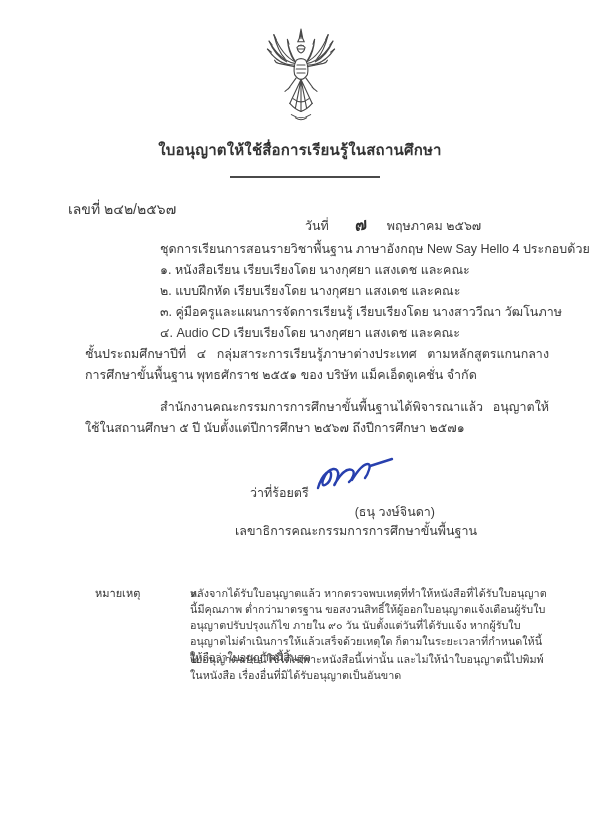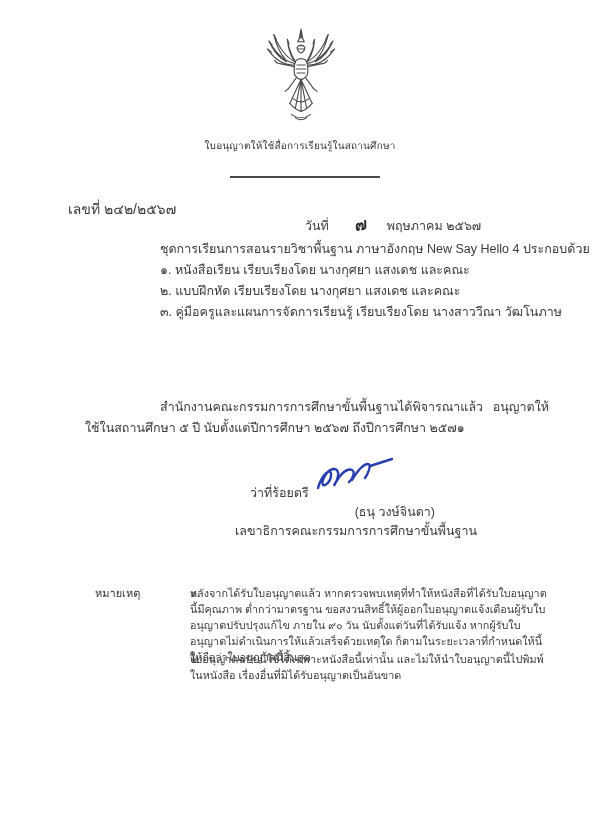--- a/index.html
+++ b/index.html
@@ -5,21 +5,21 @@
   html,body{margin:0;padding:0;background:#e8e8e8;}
   .page{
     position:relative;width:600px;height:837px;margin:0 auto;
     background:#ffffff;overflow:hidden;
     font-family:"Liberation Sans","DejaVu Sans",sans-serif;
     color:#3b3b3b;
   }
   .emblem{position:absolute;left:261px;top:28px;width:80px;height:98px;}
   .doc-title{
     position:absolute;left:0;top:138px;width:600px;text-align:center;
-    font-size:10px;font-weight:normal;color:#333;letter-spacing:.2px;
+    font-size:15px;font-weight:bold;color:#333;letter-spacing:.2px;
   }
   .title-rule{position:absolute;left:230px;top:176px;width:150px;height:2px;background:#4a4a4a;}
   .doc-number{position:absolute;left:68px;top:198px;font-size:14px;}
   .doc-date{position:absolute;left:305px;top:212px;font-size:12.5px;}
   .doc-date .label{margin-right:23px;text-align:center;}
   .handwritten-day{
     display:inline-block;margin-right:16px;font-size:16px;color:#2e2e2e;
     transform:rotate(-10deg) skewX(-8deg);font-weight:bold;
   }
   .body-block{position:absolute;left:160px;top:239px;width:400px;font-size:12.5px;line-height:21px;}
@@ -93,22 +93,24 @@
     <span class="label">วันที่</span>
     <span class="handwritten-day">๗</span>
     <span>พฤษภาคม ๒๕๖๗</span>
   </div>
 
   <div class="body-block">
     <div>ชุดการเรียนการสอนรายวิชาพื้นฐาน ภาษาอังกฤษ New Say Hello 4 ประกอบด้วย</div>
     <div>๑. หนังสือเรียน เรียบเรียงโดย นางกุศยา แสงเดช และคณะ</div>
     <div>๒. แบบฝึกหัด เรียบเรียงโดย นางกุศยา แสงเดช และคณะ</div>
     <div>๓. คู่มือครูและแผนการจัดการเรียนรู้ เรียบเรียงโดย นางสาววีณา วัฒโนภาษ</div>
+    <div>๔. Audio CD เรียบเรียงโดย นางกุศยา แสงเดช และคณะ</div>
   </div>
 
+  <div class="para para2">ชั้นประถมศึกษาปีที่ ๔ กลุ่มสาระการเรียนรู้ภาษาต่างประเทศ ตามหลักสูตรแกนกลางการศึกษาขั้นพื้นฐาน พุทธศักราช ๒๕๕๑ ของ บริษัท แม็คเอ็ดดูเคชั่น จำกัด</div>
   <div class="para para3">สำนักงานคณะกรรมการการศึกษาขั้นพื้นฐานได้พิจารณาแล้ว อนุญาตให้ใช้ในสถานศึกษา ๕ ปี นับตั้งแต่ปีการศึกษา ๒๕๖๗ ถึงปีการศึกษา ๒๕๗๑</div>
 
   <div class="sig-block">
     <span class="sig-rank">ว่าที่ร้อยตรี</span>
     <span class="sig-scribble">
       <svg viewBox="0 0 92 50" width="92" height="50" fill="none" stroke="#2840ae" stroke-width="2.4" stroke-linecap="round" stroke-linejoin="round">
         <path d="M10 36 C14 22 24 14 23 24 C22 32 12 38 15 28 C20 14 32 14 30 24 C28 33 24 36 28 30 C34 20 40 16 44 18 C48 20 44 28 41 30"></path>
         <path d="M44 28 C50 18 56 12 60 12 C64 12 60 22 57 26"></path>
         <path d="M62 14 L84 7"></path>
       </svg>

